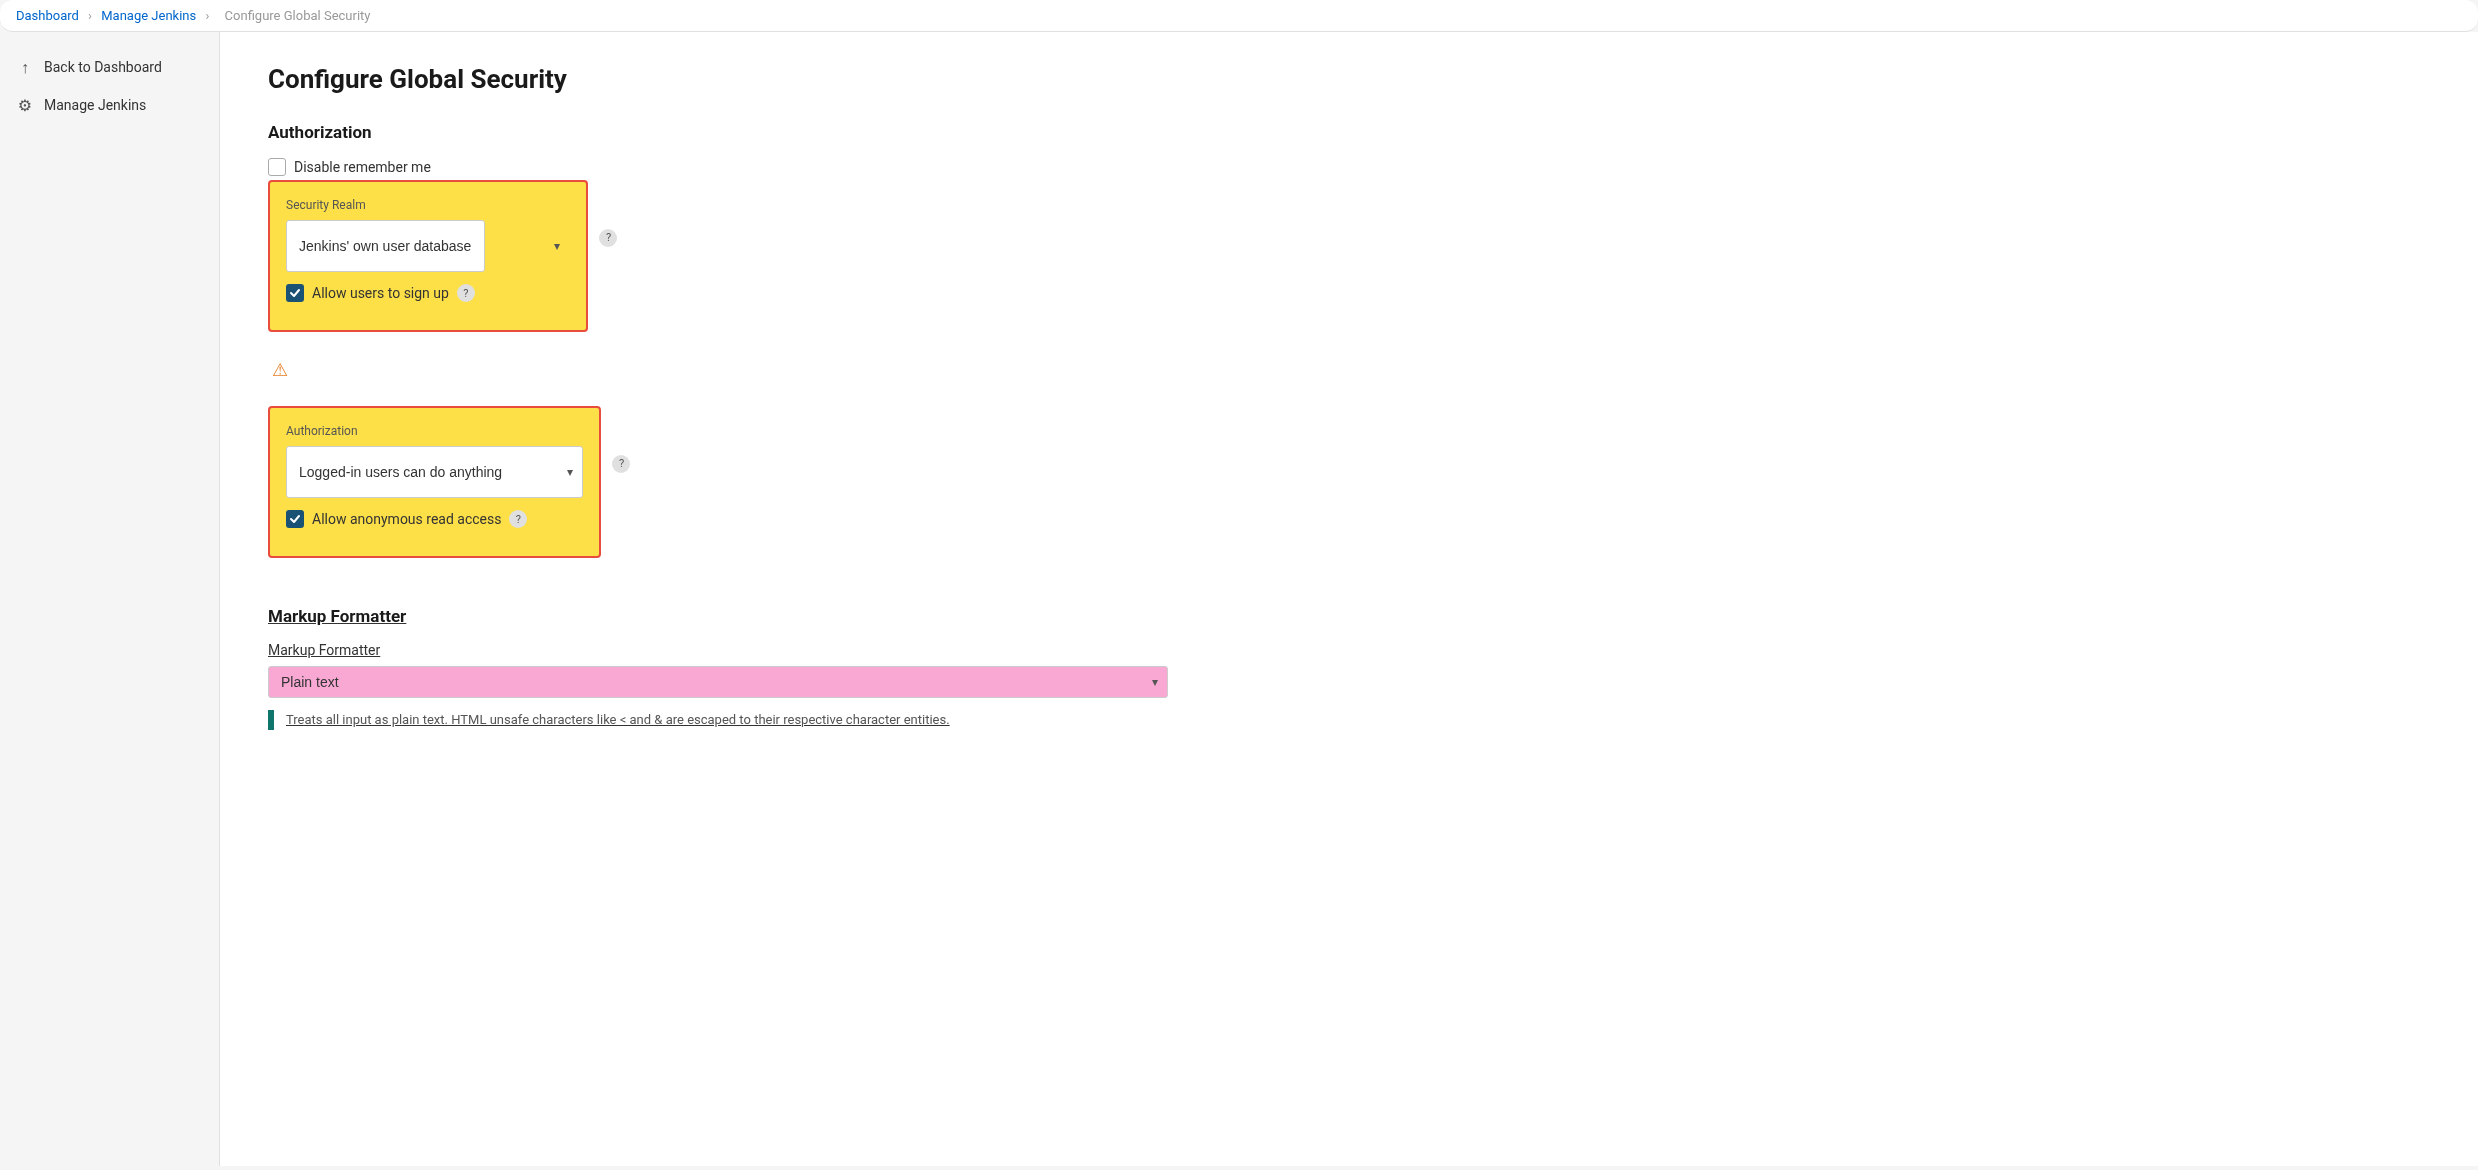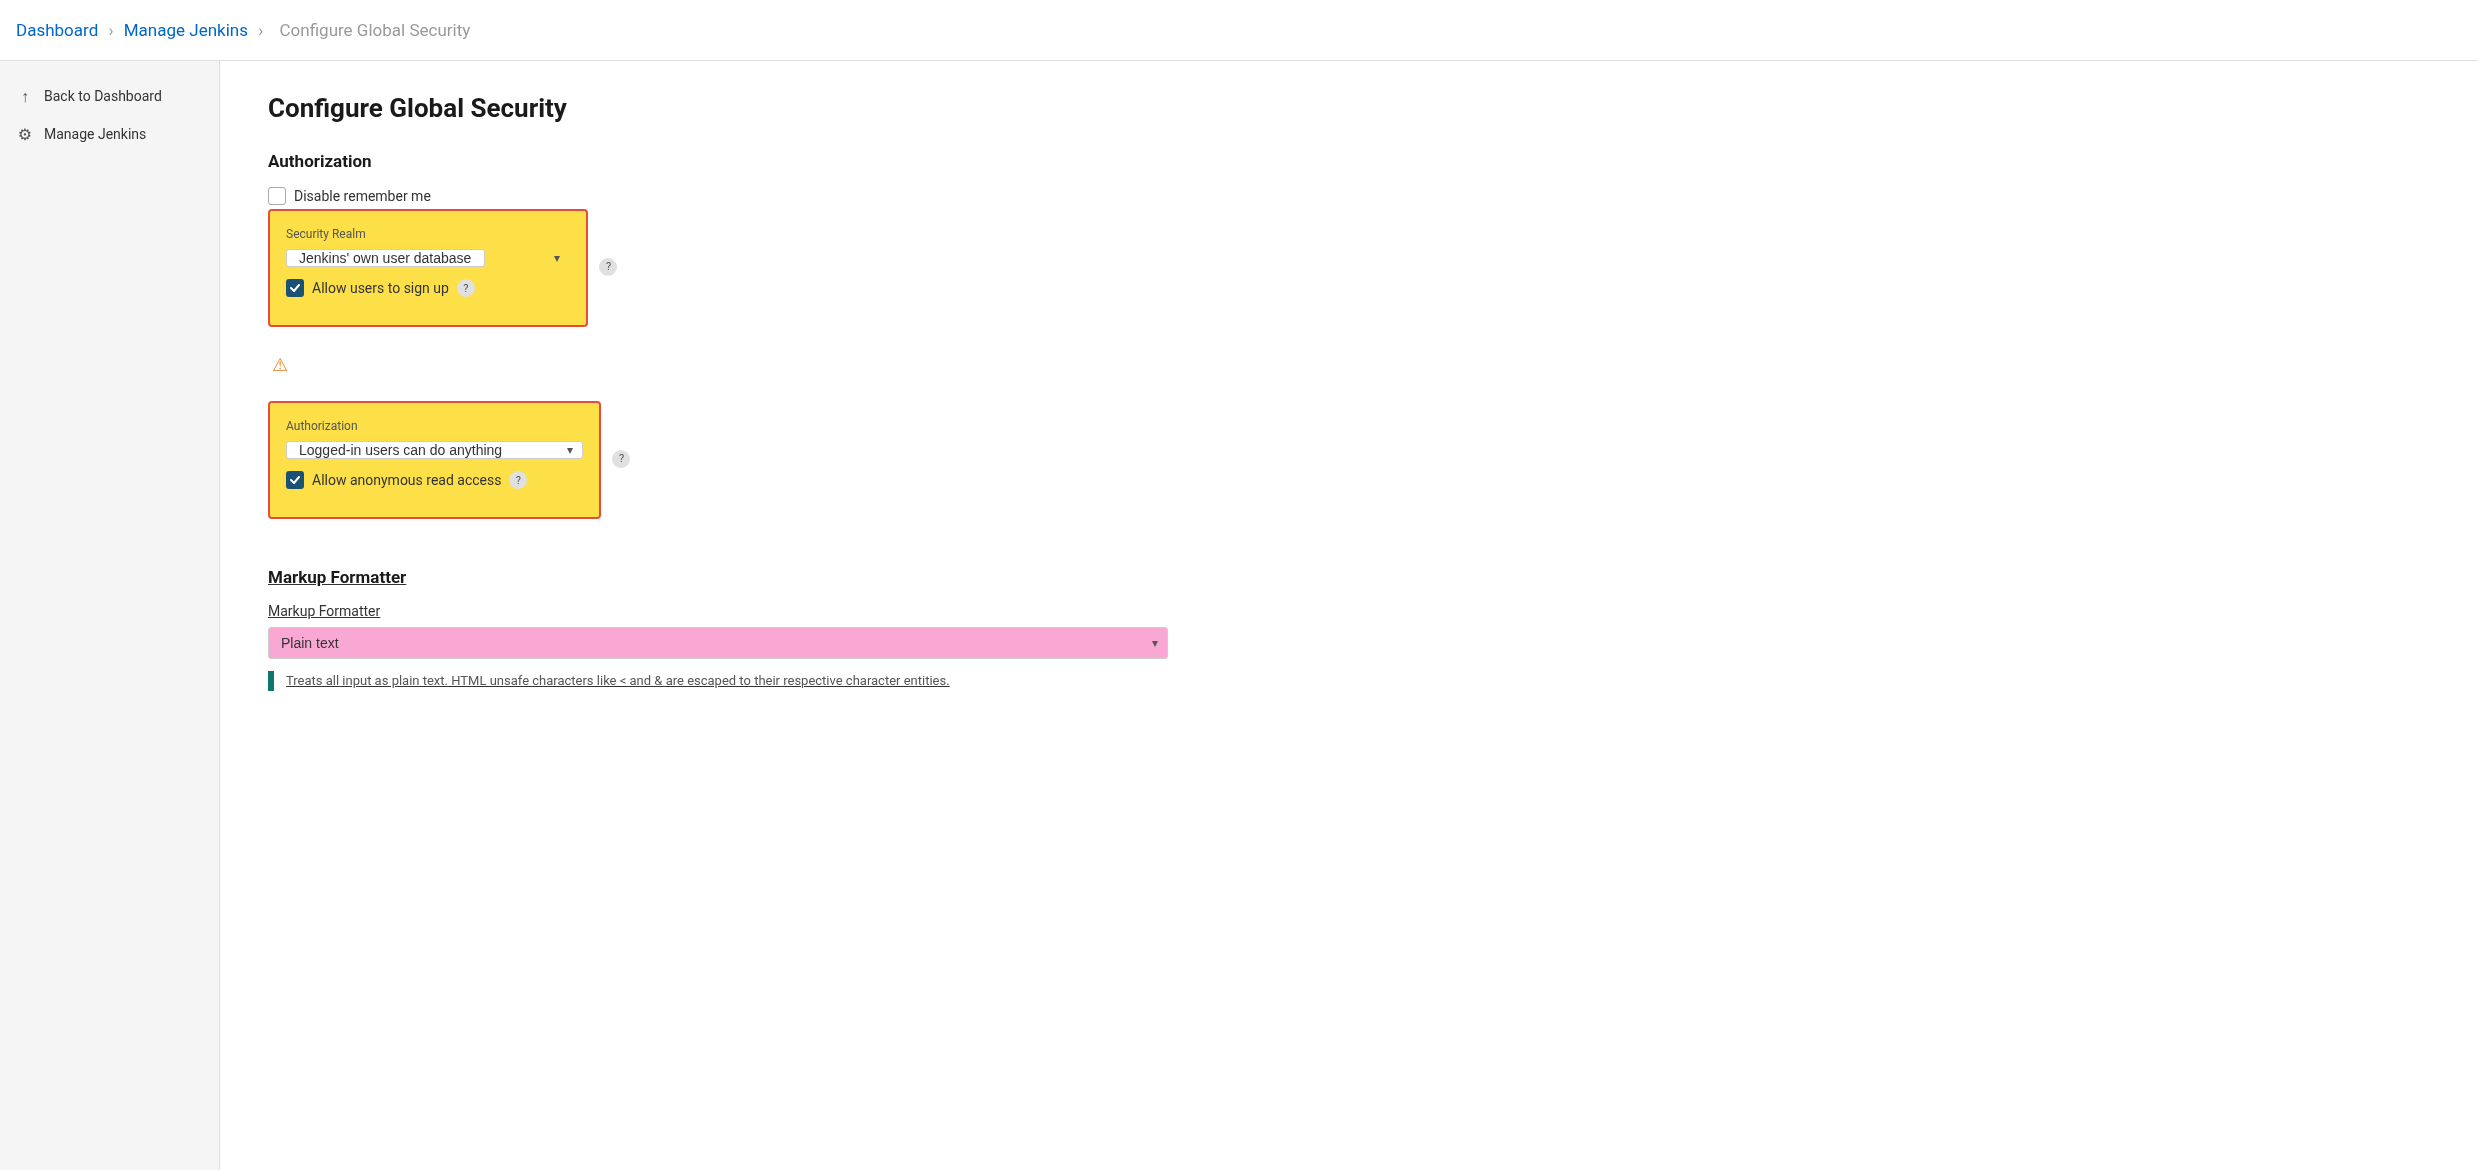--- a/index.html
+++ b/index.html
@@ -5,23 +5,24 @@
     * { box-sizing: border-box; margin: 0; padding: 0; }
     body {
       font-family: -apple-system, BlinkMacSystemFont, 'Segoe UI', Roboto, sans-serif;
       font-size: 14px;
       background: #f5f5f5;
       color: #333;
     }
     .breadcrumb-bar {
       background: #fff;
       border-bottom: 1px solid #e0e0e0;
-      padding: 20px 16px;
-      font-size: 17px;
-      color: #555;
+      padding: 8px 16px;
+      font-size: 13px;
+      color: #555;
+      border-radius: 13px;
     }
     .breadcrumb-bar a { color: #0066cc; text-decoration: none; }
     .breadcrumb-bar span { margin: 0 6px; color: #999; }
     .layout {
       display: flex;
       min-height: calc(100vh - 36px);
     }
     .sidebar {
       width: 220px;
       background: #f5f5f5;
@@ -117,21 +118,21 @@
     }
     .box-label {
       font-size: 12px;
       color: #555;
       margin-bottom: 8px;
     }
     .select-dropdown {
       flex: 1;
       border: 1px solid #ccc;
       border-radius: 3px;
-      padding: 0 12px;
+      padding: 17px 12px;
       font-size: 14px;
       background: #fff;
       appearance: none;
       -webkit-appearance: none;
       cursor: pointer;
       color: #333;
     }
     .dropdown-wrapper {
       position: relative;
       flex: 1;

